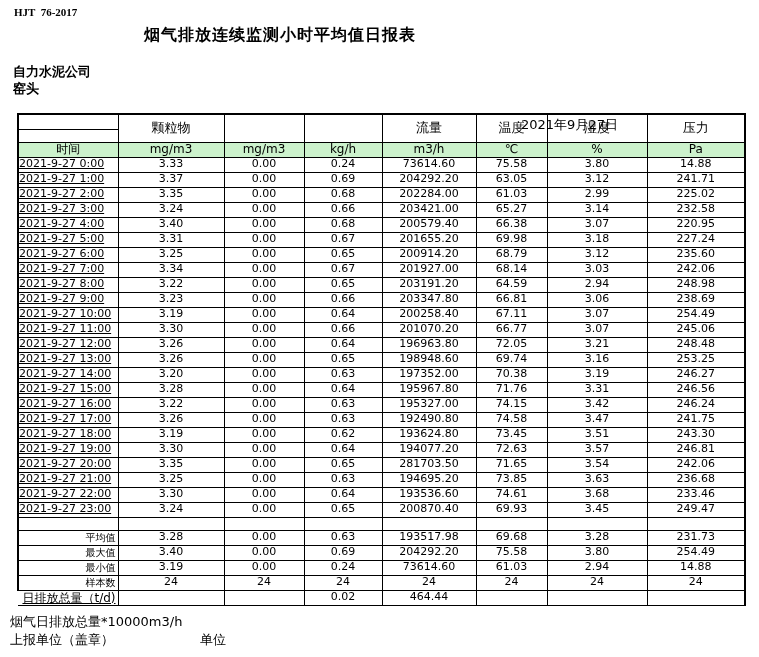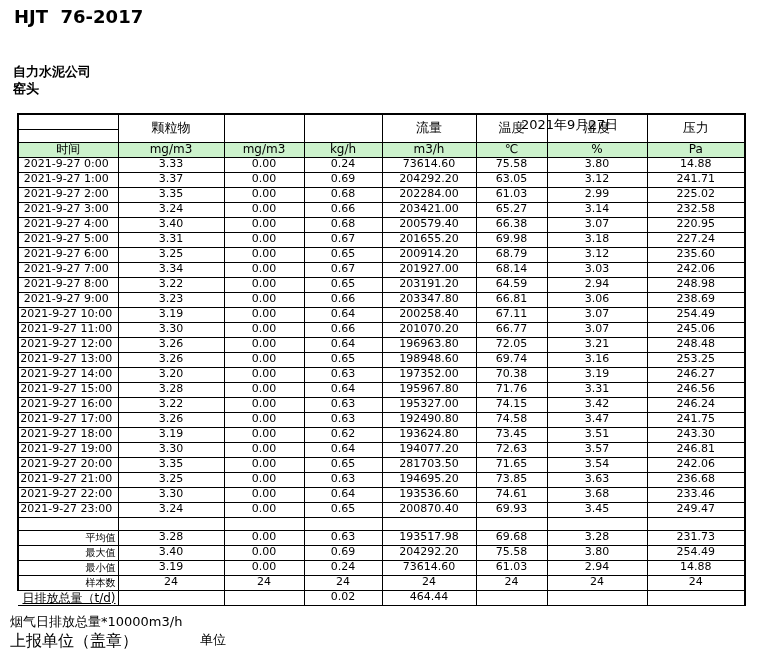--- a/index.html
+++ b/index.html
@@ -1,51 +1,52 @@
 <!DOCTYPE html>
 <html style="--green: #ccf2cc;"><head>
 <meta charset="utf-8">
 <style>
   html,body{margin:0;padding:0;background:#fff;}
   #page{position:relative;width:759px;height:657px;background:#fff;
         font-family:"DejaVu Sans","Liberation Sans",sans-serif;color:#000;overflow:hidden;}
 
   .abs{position:absolute;white-space:pre;}
-  #doc-code{left:14px;top:6px;font-size:18px;font-weight:bold;}
+  #doc-code{left:14px;top:6px;font-size:11px;font-weight:bold;font-family:Liberation Serif, serif;}
   #title{left:0;top:25px;width:560px;text-align:center;font-size:16px;font-weight:bold;letter-spacing:1px;}
   #company{left:13px;top:63px;font-size:13px;font-weight:bold;}
   #kiln{left:13px;top:80px;font-size:13px;font-weight:bold;}
   #date{left:521px;top:80px;font-size:13px;margin-top:36px;}
 
   #note{left:10px;top:613px;font-size:13px;}
-  #report-unit{left:10px;top:631px;font-size:16px;}
+  #report-unit{left:10px;top:631px;font-size:13px;}
   #unit-label{left:200px;top:631px;font-size:13px;}
 
   table{position:absolute;left:17px;top:113px;border-collapse:collapse;table-layout:fixed;width:727px;}
   td{border:1px solid #000;padding:0;font-size:11px;text-align:center;vertical-align:middle;
      overflow:hidden;line-height:1.1;}
   tr{height:15px;}
   tr.h13{height:13px;}
   .ghead{font-size:13px;}
   .green td{background:var(--green,#ccf2cc);font-size:12px;}
-  .time{ text-align:center;padding-right:4px;}
+  .time{ text-align:left;padding-right:4px;text-decoration:underline;}
   .sum-label{text-align:right;padding-right:2px;font-size:10px;}
   .t-top{border-top:2px solid #000;}
   .t-left{border-left:2px solid #000;}
   .t-right{border-right:2px solid #000;}
   .total-cell{border-left:none;position:relative;overflow:visible;}
   .total-cell .lbl{position:absolute;right:2px;top:0;height:15px;line-height:15px;
                    white-space:nowrap;text-decoration:underline;font-size:12px;}
 </style>
 </head>
 <body>
 
 <div id="page">
 
   <div id="doc-code" class="abs">HJT  76-2017</div>
+  <div id="title" class="abs">烟气排放连续监测小时平均值日报表</div>
   <div id="company" class="abs">自力水泥公司</div>
   <div id="kiln" class="abs">窑头</div>
   <div id="date" class="abs">2021年9月27日</div>
 
   <table>
     <colgroup>
       <col style="width:100px">
         <col style="width:106px">
         <col style="width:80px">
         <col style="width:78px">

